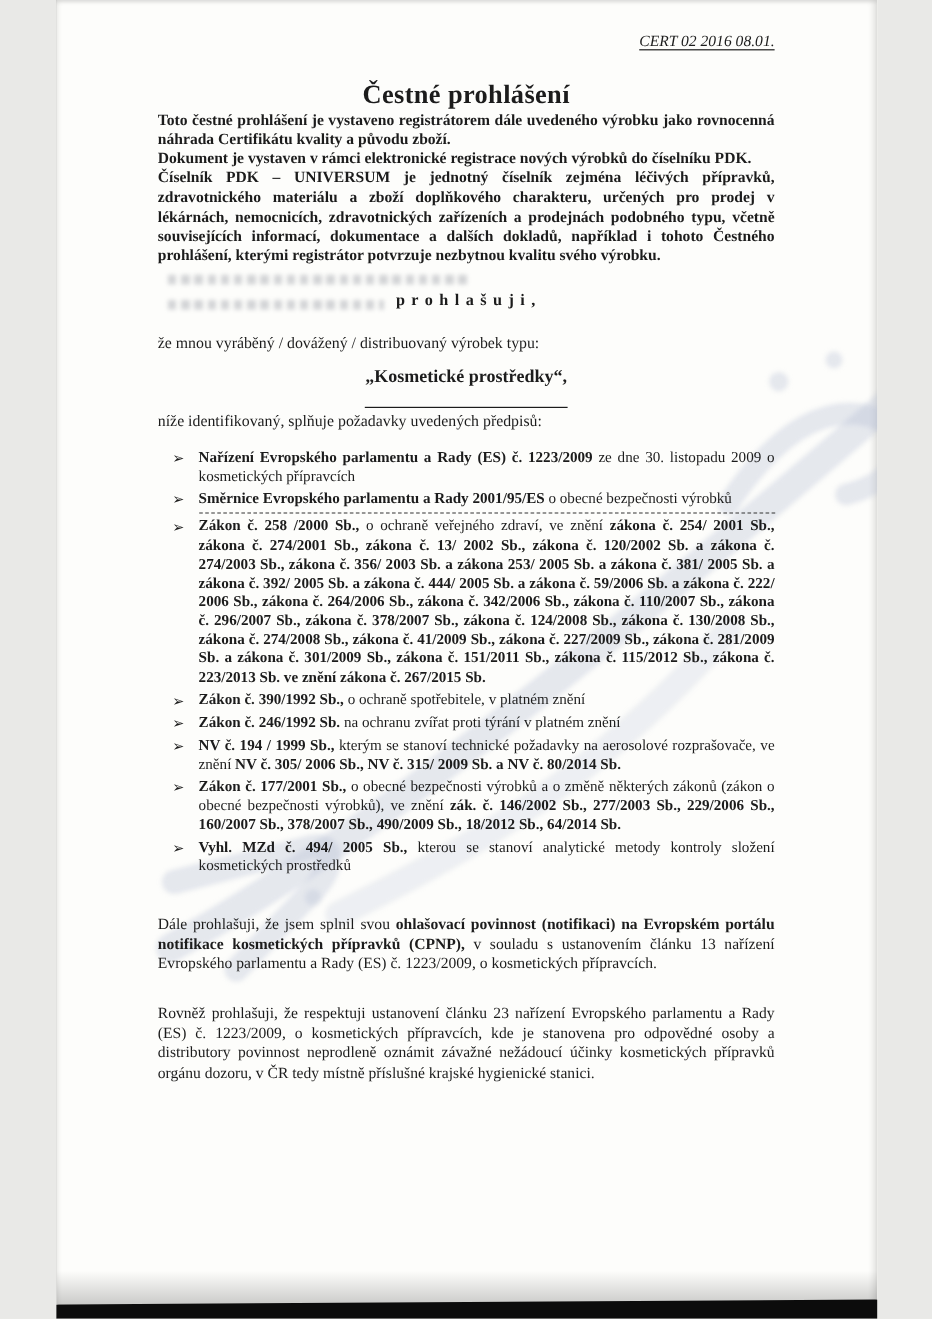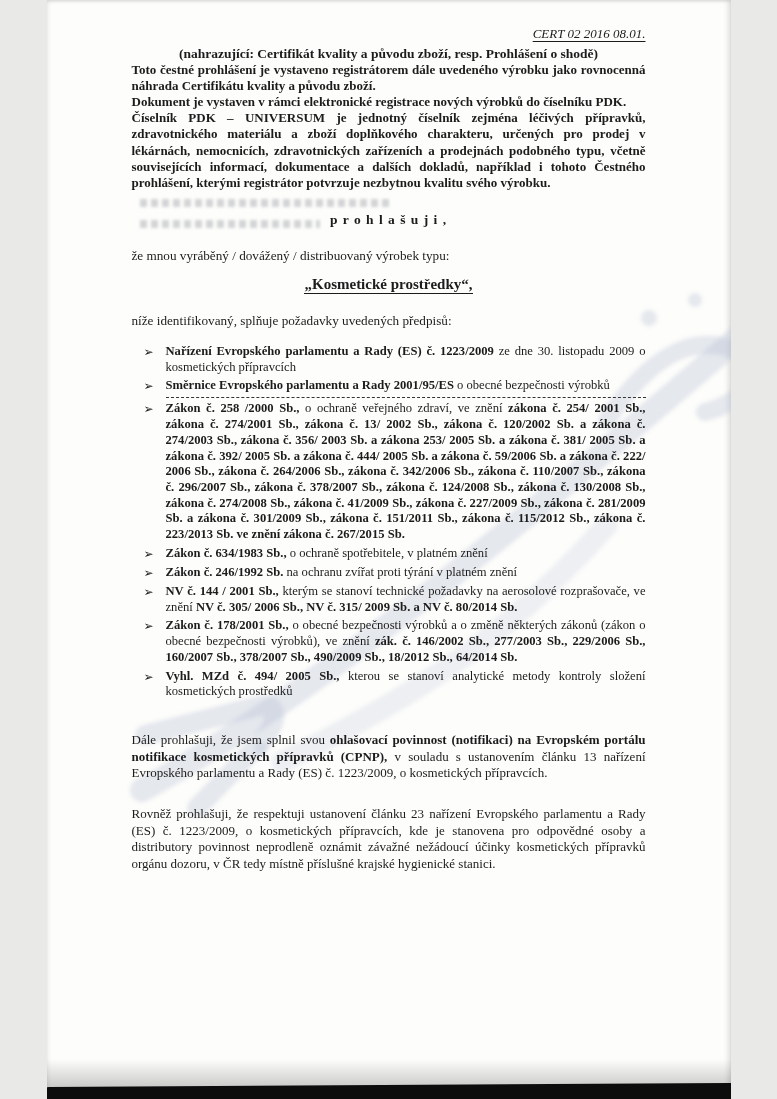--- a/index.html
+++ b/index.html
@@ -25,21 +25,21 @@
 
   .intro { margin-top:20px; font-size:13.2px; text-indent:36px; }
 
   .prohlasuji-row { position:relative; margin-top:21px; text-align:center; font-size:13.5px; font-weight:bold; letter-spacing:1px; }
   .stamp { position:absolute; left:8px; top:-13px; width:250px; opacity:.55; filter:blur(1.7px); }
   .stamp-line { height:8px; margin-bottom:13px; background:repeating-linear-gradient(90deg, rgba(112,116,128,.55) 0 7px, rgba(112,116,128,0) 7px 11px); }
   .stamp-line.l2 { width:72%; }
 
   .plain { margin-top:20px; font-size:13.2px; }
   .product-type { text-align:center; margin-top:12px; font-size:15px; font-weight:bold; }
-  .product-type span { border-bottom:1.5px solid #1c1c1c; padding-bottom:1px; }
+  .product-type span { border-bottom:1.5px solid #1c1c1c; padding-bottom:17px; }
 
   .reg-list { margin-top:15px; }
   .reg-item { display:flex; margin-bottom:3px; }
   .marker { flex:0 0 22px; margin-left:12px; font-size:12px; padding-top:1px; }
   .reg-text { flex:1; font-size:12.6px; line-height:1.25; text-align:justify; }
   .dashed-sep { margin:3px 0 3px 34px; border-top:1.6px dashed #333; height:0; }
 
   .closing { font-size:13px; line-height:1.28; text-align:justify; }
   .closing.p1 { margin-top:32px; }
   .closing.p2 { margin-top:24px; }
@@ -70,21 +70,21 @@
       <circle cx="214" cy="748" r="7" fill="#b6c0d4" fill-opacity="0.3" stroke="none"></circle>
     </g>
   </svg>
 
   <div class="content">
 
     <div class="doc-code">
       <span>CERT 02 2016 08.01.</span>
     </div>
 
-    <div class="subtitle">(nahrazující: Certifikát kvality a původu zboží, resp. Prohlášení o shodě)</div>
+    <div class="title">Čestné prohlášení</div>
 
     <p class="preamble">Toto čestné prohlášení je vystaveno registrátorem dále uvedeného výrobku jako rovnocenná náhrada Certifikátu kvality a původu zboží.</p>
     <p class="preamble">Dokument je vystaven v rámci elektronické registrace nových výrobků do číselníku PDK.</p>
     <p class="preamble">Číselník PDK – UNIVERSUM je jednotný číselník zejména léčivých přípravků, zdravotnického materiálu a zboží doplňkového charakteru, určených pro prodej v lékárnách, nemocnicích, zdravotnických zařízeních a prodejnách podobného typu, včetně souvisejících informací, dokumentace a dalších dokladů, například i tohoto Čestného prohlášení, kterými registrátor potvrzuje nezbytnou kvalitu svého výrobku.</p>
 
 
     <div class="prohlasuji-row">
       <div class="stamp">
         <div class="stamp-line l1"></div>
         <div class="stamp-line l2"></div>
@@ -109,33 +109,33 @@
         <span class="marker">➢</span>
         <span class="reg-text"><span class="b">Směrnice Evropského parlamentu a Rady 2001/95/ES</span><span> o obecné bezpečnosti výrobků</span></span>
       </div>
       <div class="dashed-sep"></div>
       <div class="reg-item">
         <span class="marker">➢</span>
         <span class="reg-text"><span class="b">Zákon č. 258 /2000 Sb.,</span><span> o ochraně veřejného zdraví, ve znění </span><span class="b">zákona č. 254/ 2001 Sb., zákona č. 274/2001 Sb., zákona č. 13/ 2002 Sb., zákona č. 120/2002 Sb. a zákona č. 274/2003 Sb., zákona č. 356/ 2003 Sb. a zákona 253/ 2005 Sb. a zákona č. 381/ 2005 Sb. a zákona č. 392/ 2005 Sb. a zákona č. 444/ 2005 Sb. a zákona č. 59/2006 Sb. a zákona č. 222/ 2006 Sb., zákona č. 264/2006 Sb., zákona č. 342/2006 Sb., zákona č. 110/2007 Sb., zákona č. 296/2007 Sb., zákona č. 378/2007 Sb., zákona č. 124/2008 Sb., zákona č. 130/2008 Sb., zákona č. 274/2008 Sb., zákona č. 41/2009 Sb., zákona č. 227/2009 Sb., zákona č. 281/2009 Sb. a zákona č. 301/2009 Sb., zákona č. 151/2011 Sb., zákona č. 115/2012 Sb., zákona č. 223/2013 Sb. ve znění zákona č. 267/2015 Sb.</span></span>
       </div>
       <div class="reg-item">
         <span class="marker">➢</span>
-        <span class="reg-text"><span class="b">Zákon č. 634/1983 Sb.,</span><span> o ochraně spotřebitele, v platném znění</span></span>
+        <span class="reg-text"><span class="b">Zákon č. 390/1992 Sb.,</span><span> o ochraně spotřebitele, v platném znění</span></span>
       </div>
       <div class="reg-item">
         <span class="marker">➢</span>
         <span class="reg-text"><span class="b">Zákon č. 246/1992 Sb.</span><span> na ochranu zvířat proti týrání v platném znění</span></span>
       </div>
       <div class="reg-item">
         <span class="marker">➢</span>
-        <span class="reg-text"><span class="b">NV č. 144 / 2001 Sb.,</span><span> kterým se stanoví technické požadavky na aerosolové rozprašovače, ve znění </span><span class="b">NV č. 305/ 2006 Sb., NV č. 315/ 2009 Sb. a NV č. 80/2014 Sb.</span></span>
+        <span class="reg-text"><span class="b">NV č. 194 / 1999 Sb.,</span><span> kterým se stanoví technické požadavky na aerosolové rozprašovače, ve znění </span><span class="b">NV č. 305/ 2006 Sb., NV č. 315/ 2009 Sb. a NV č. 80/2014 Sb.</span></span>
       </div>
       <div class="reg-item">
         <span class="marker">➢</span>
-        <span class="reg-text"><span class="b">Zákon č. 178/2001 Sb.,</span><span> o obecné bezpečnosti výrobků a o změně některých zákonů (zákon o obecné bezpečnosti výrobků), ve znění </span><span class="b">zák. č. 146/2002 Sb., 277/2003 Sb., 229/2006 Sb., 160/2007 Sb., 378/2007 Sb., 490/2009 Sb., 18/2012 Sb., 64/2014 Sb.</span></span>
+        <span class="reg-text"><span class="b">Zákon č. 177/2001 Sb.,</span><span> o obecné bezpečnosti výrobků a o změně některých zákonů (zákon o obecné bezpečnosti výrobků), ve znění </span><span class="b">zák. č. 146/2002 Sb., 277/2003 Sb., 229/2006 Sb., 160/2007 Sb., 378/2007 Sb., 490/2009 Sb., 18/2012 Sb., 64/2014 Sb.</span></span>
       </div>
       <div class="reg-item">
         <span class="marker">➢</span>
         <span class="reg-text"><span class="b">Vyhl. MZd č. 494/ 2005 Sb.,</span><span> kterou se stanoví analytické metody kontroly složení kosmetických prostředků</span></span>
       </div>
     </div>
 
     <p class="closing p1"><span>Dále prohlašuji, že jsem splnil svou </span><span class="b">ohlašovací povinnost (notifikaci) na Evropském portálu notifikace kosmetických přípravků (CPNP),</span><span> v souladu s ustanovením článku 13 nařízení Evropského parlamentu a Rady (ES) č. 1223/2009, o kosmetických přípravcích.</span></p>
     <p class="closing p2">Rovněž prohlašuji, že respektuji ustanovení článku 23 nařízení Evropského parlamentu a Rady (ES) č. 1223/2009, o kosmetických přípravcích, kde je stanovena pro odpovědné osoby a distributory povinnost neprodleně oznámit závažné nežádoucí účinky kosmetických přípravků orgánu dozoru, v ČR tedy místně příslušné krajské hygienické stanici.</p>
 

